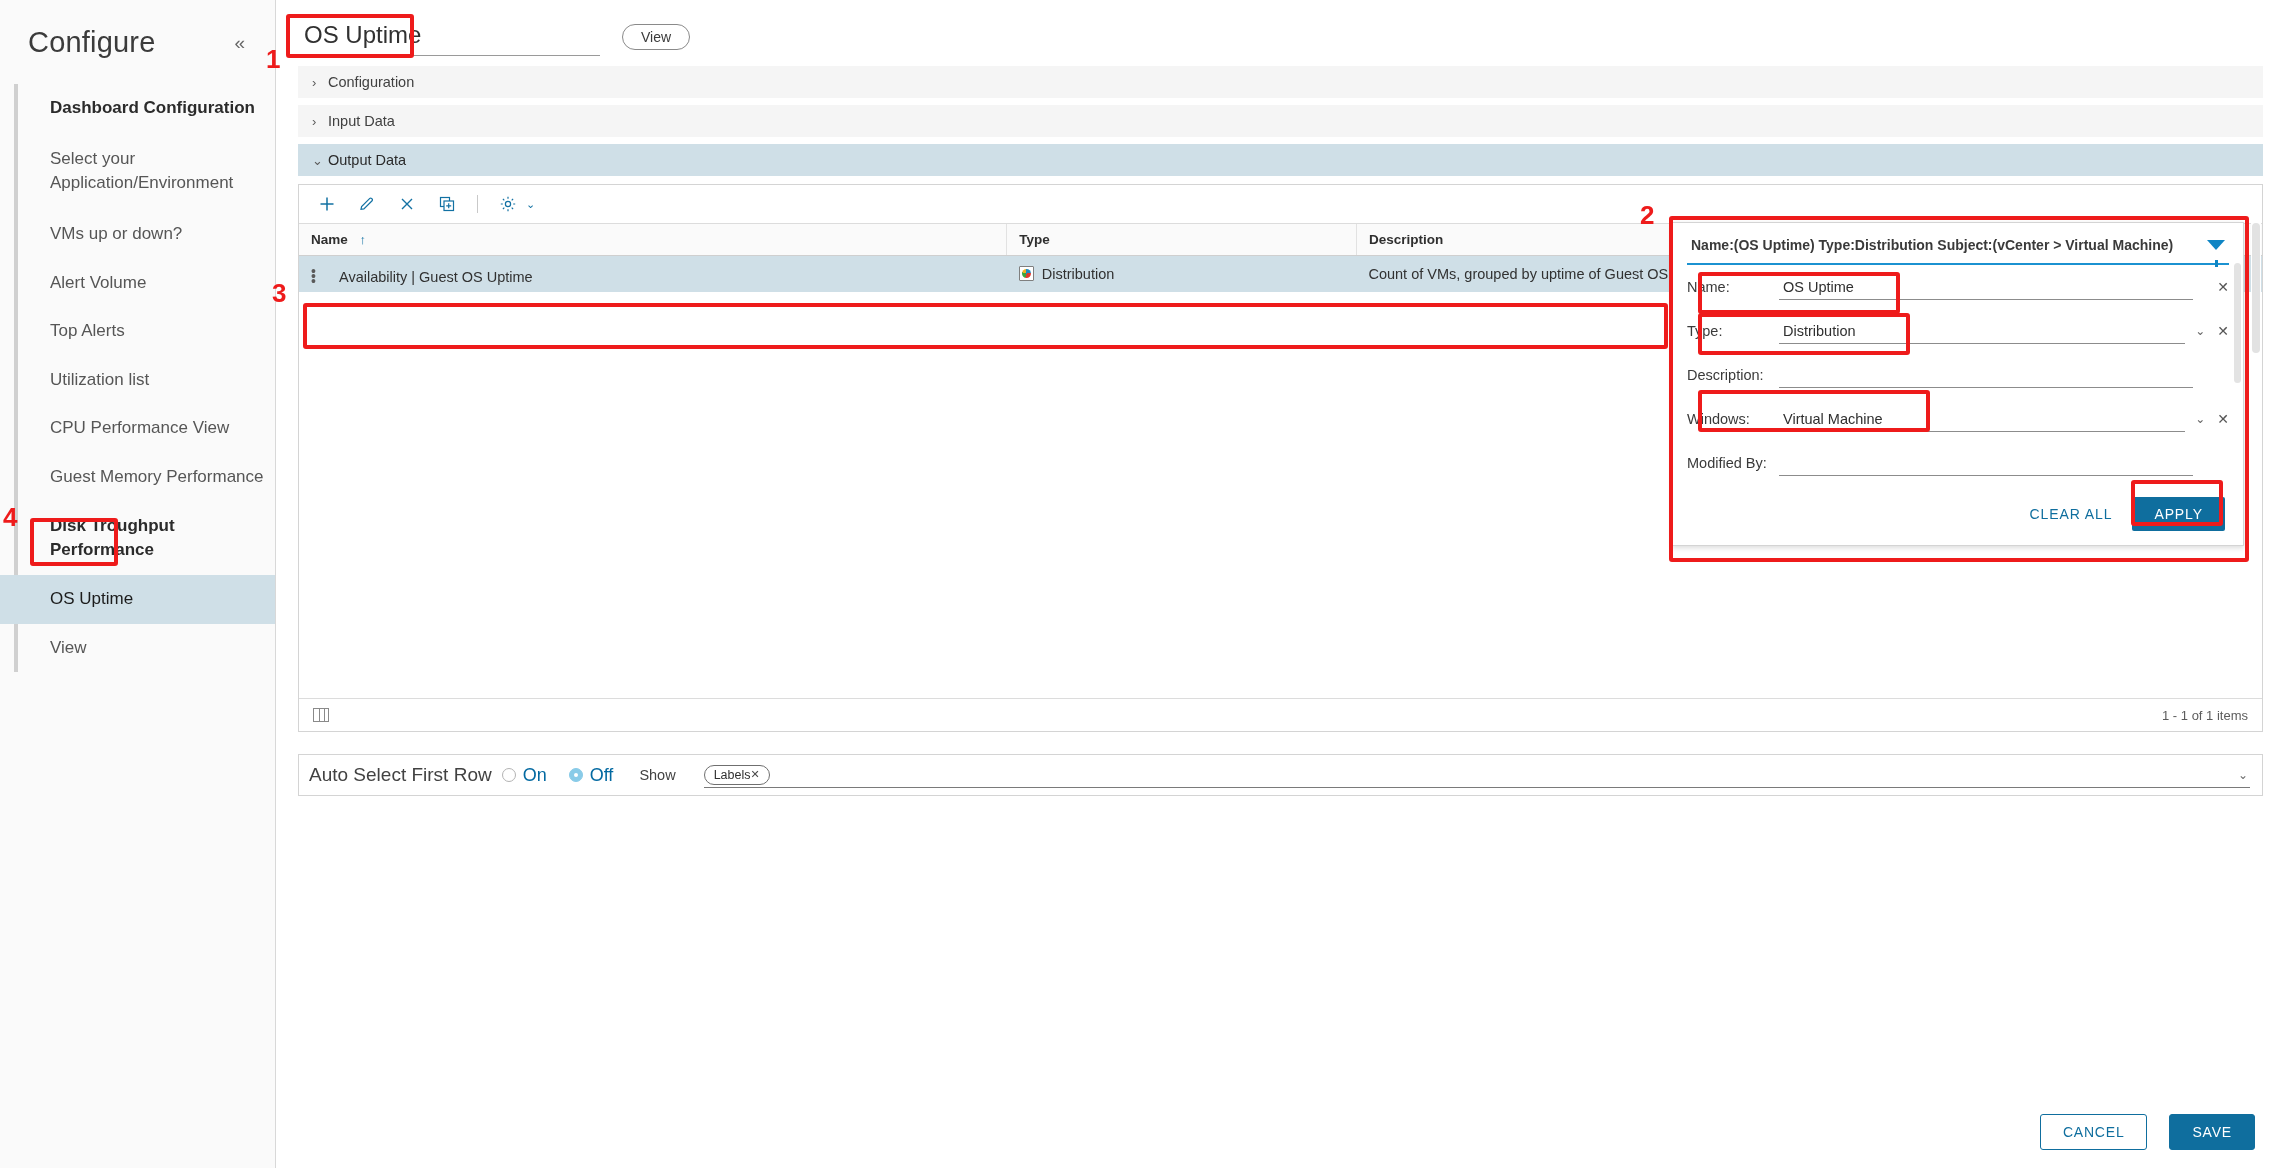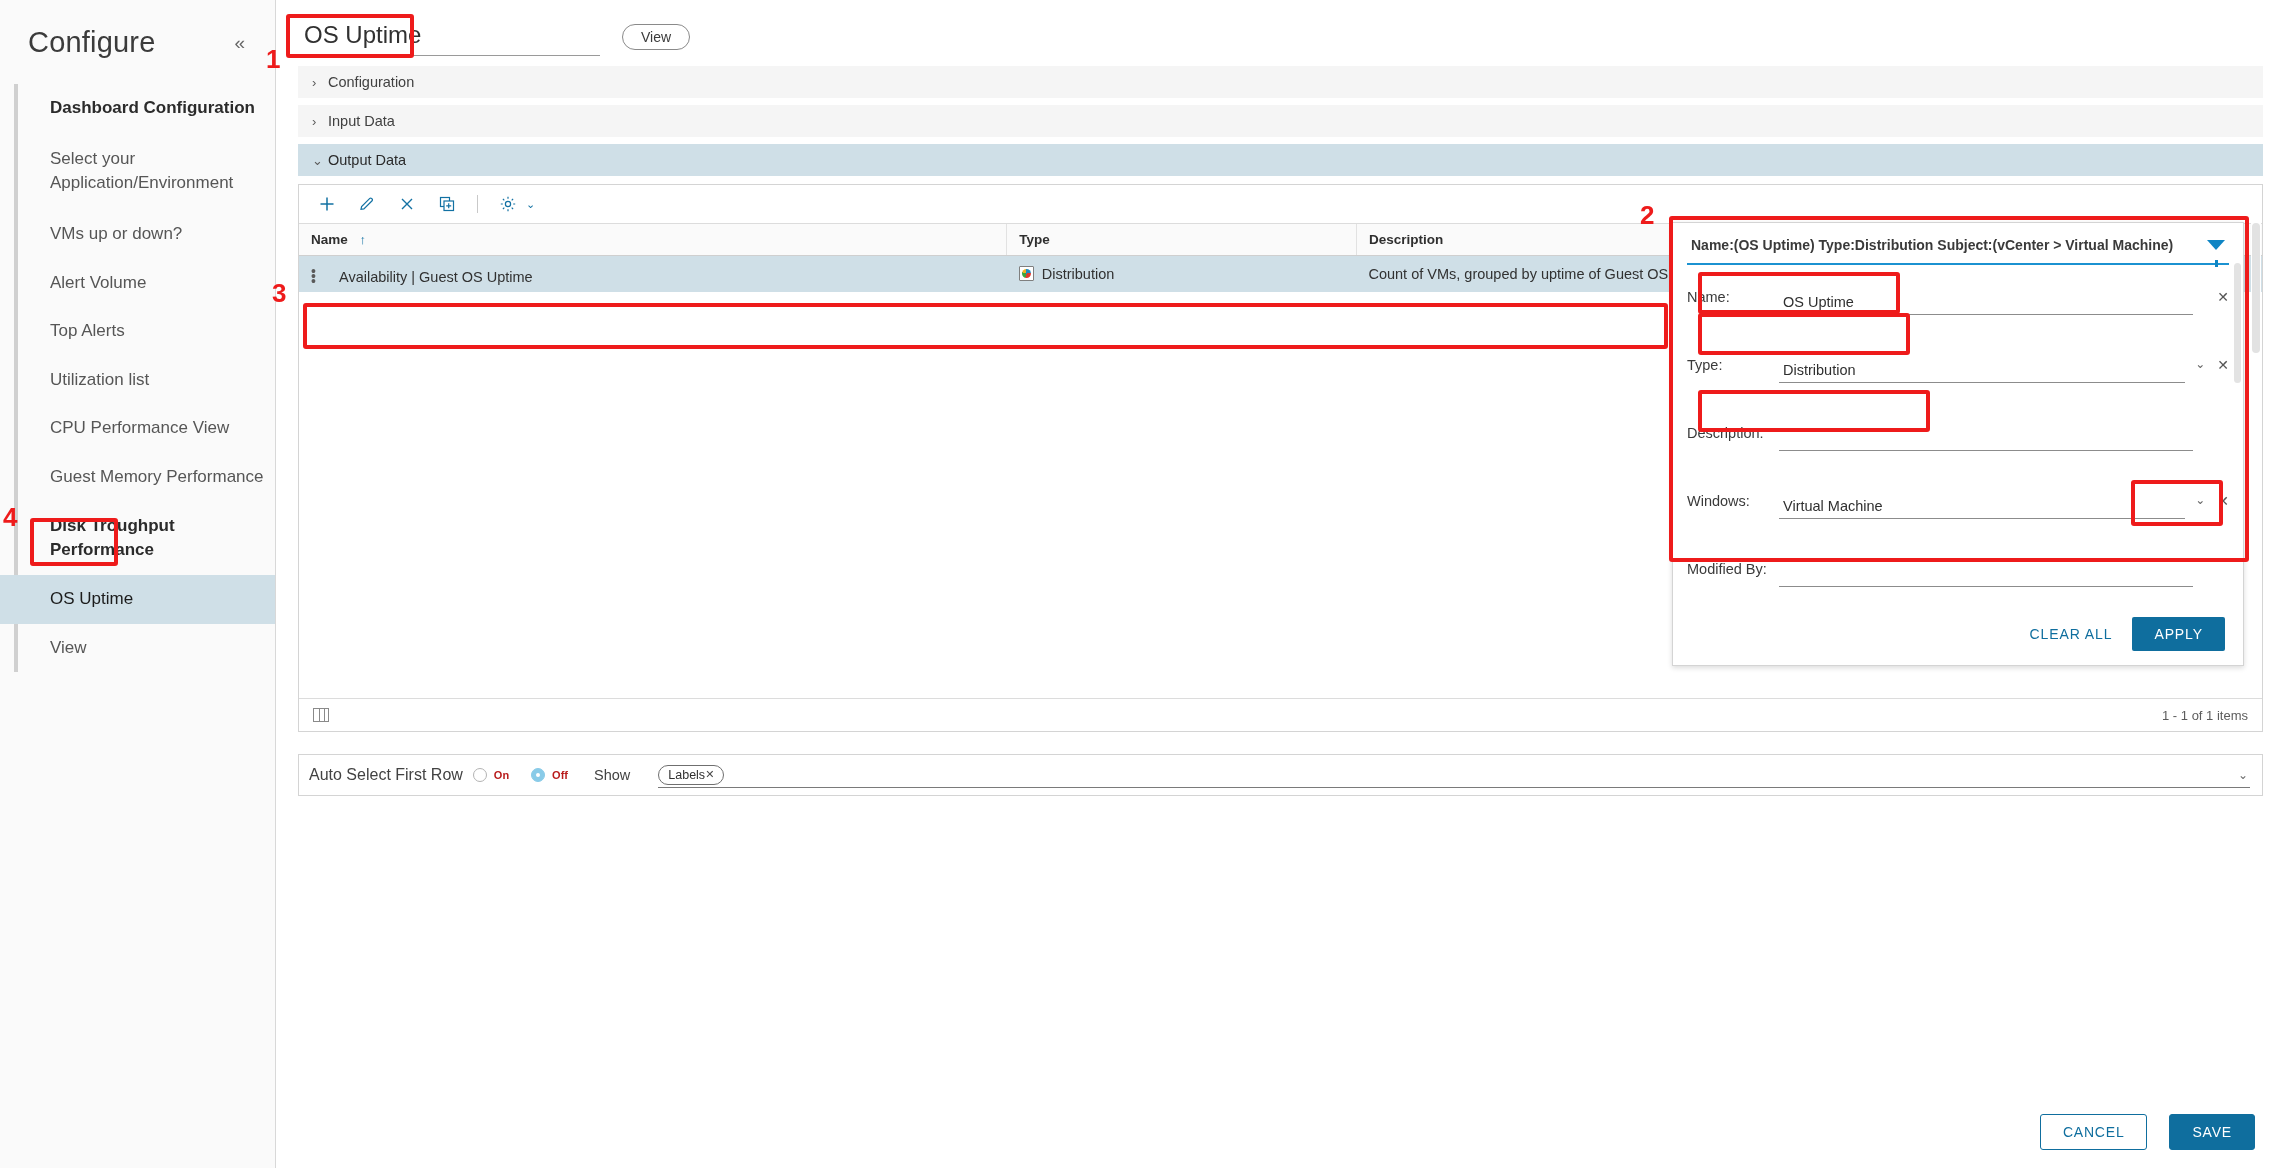--- a/index.html
+++ b/index.html
@@ -275,21 +275,21 @@
   
   .bottom-bar {
     margin: 22px 14px 0 22px;
     border: 1px solid #d4d4d4;
     height: 42px;
     display: flex;
     align-items: center;
     padding: 0 12px 0 10px;
     gap: 0;
   }
-  .bb-label { font-size: 16px; color: #424242; margin-right: 10px; }
+  .bb-label { font-size: 19px; color: #424242; margin-right: 10px; }
   .radio {
     width: 14px; height: 14px;
     border-radius: 50%;
     border: 1px solid #b3b3b3;
     display: inline-block;
     margin-right: 7px;
     vertical-align: middle;
     background: #fff;
   }
   .radio.on {
@@ -298,21 +298,21 @@
     position: relative;
   }
   .radio.on::after {
     content: "";
     position: absolute;
     left: 4px; top: 4px;
     width: 4px; height: 4px;
     border-radius: 50%;
     background: #fff;
   }
-  .radio-label { font-size: 11px; color: #b91c1c; margin-right: 22px; font-weight: bold; }
+  .radio-label { font-size: 18px; color: #0369a1; margin-right: 22px; }
   .show-label { font-size: 14.5px; color: #424242; margin: 0 28px 0 4px; }
   .chipbox {
     flex: 1 1 auto;
     border-bottom: 1px solid #7a7a7a;
     height: 26px;
     display: flex;
     align-items: center;
     position: relative;
   }
   .chip {
@@ -394,24 +394,24 @@
   }
   .funnel::after {
     content: "";
     position: absolute;
     left: -1.5px; top: 10px;
     width: 3px; height: 7px;
     background: #0f85c4;
   }
   .frow {
     display: flex;
+    align-items: center;
     height: 44px;
     font-size: 14.5px;
     color: #3a3a3a;
-    margin-top: 24px;
   }
   .flabel { width: 92px; flex: 0 0 92px; }
   .finput {
     flex: 1 1 auto;
     border-bottom: 1px solid #8c8c8c;
     height: 26px;
     display: flex;
     align-items: center;
     padding-left: 4px;
     color: #2f2f2f;

